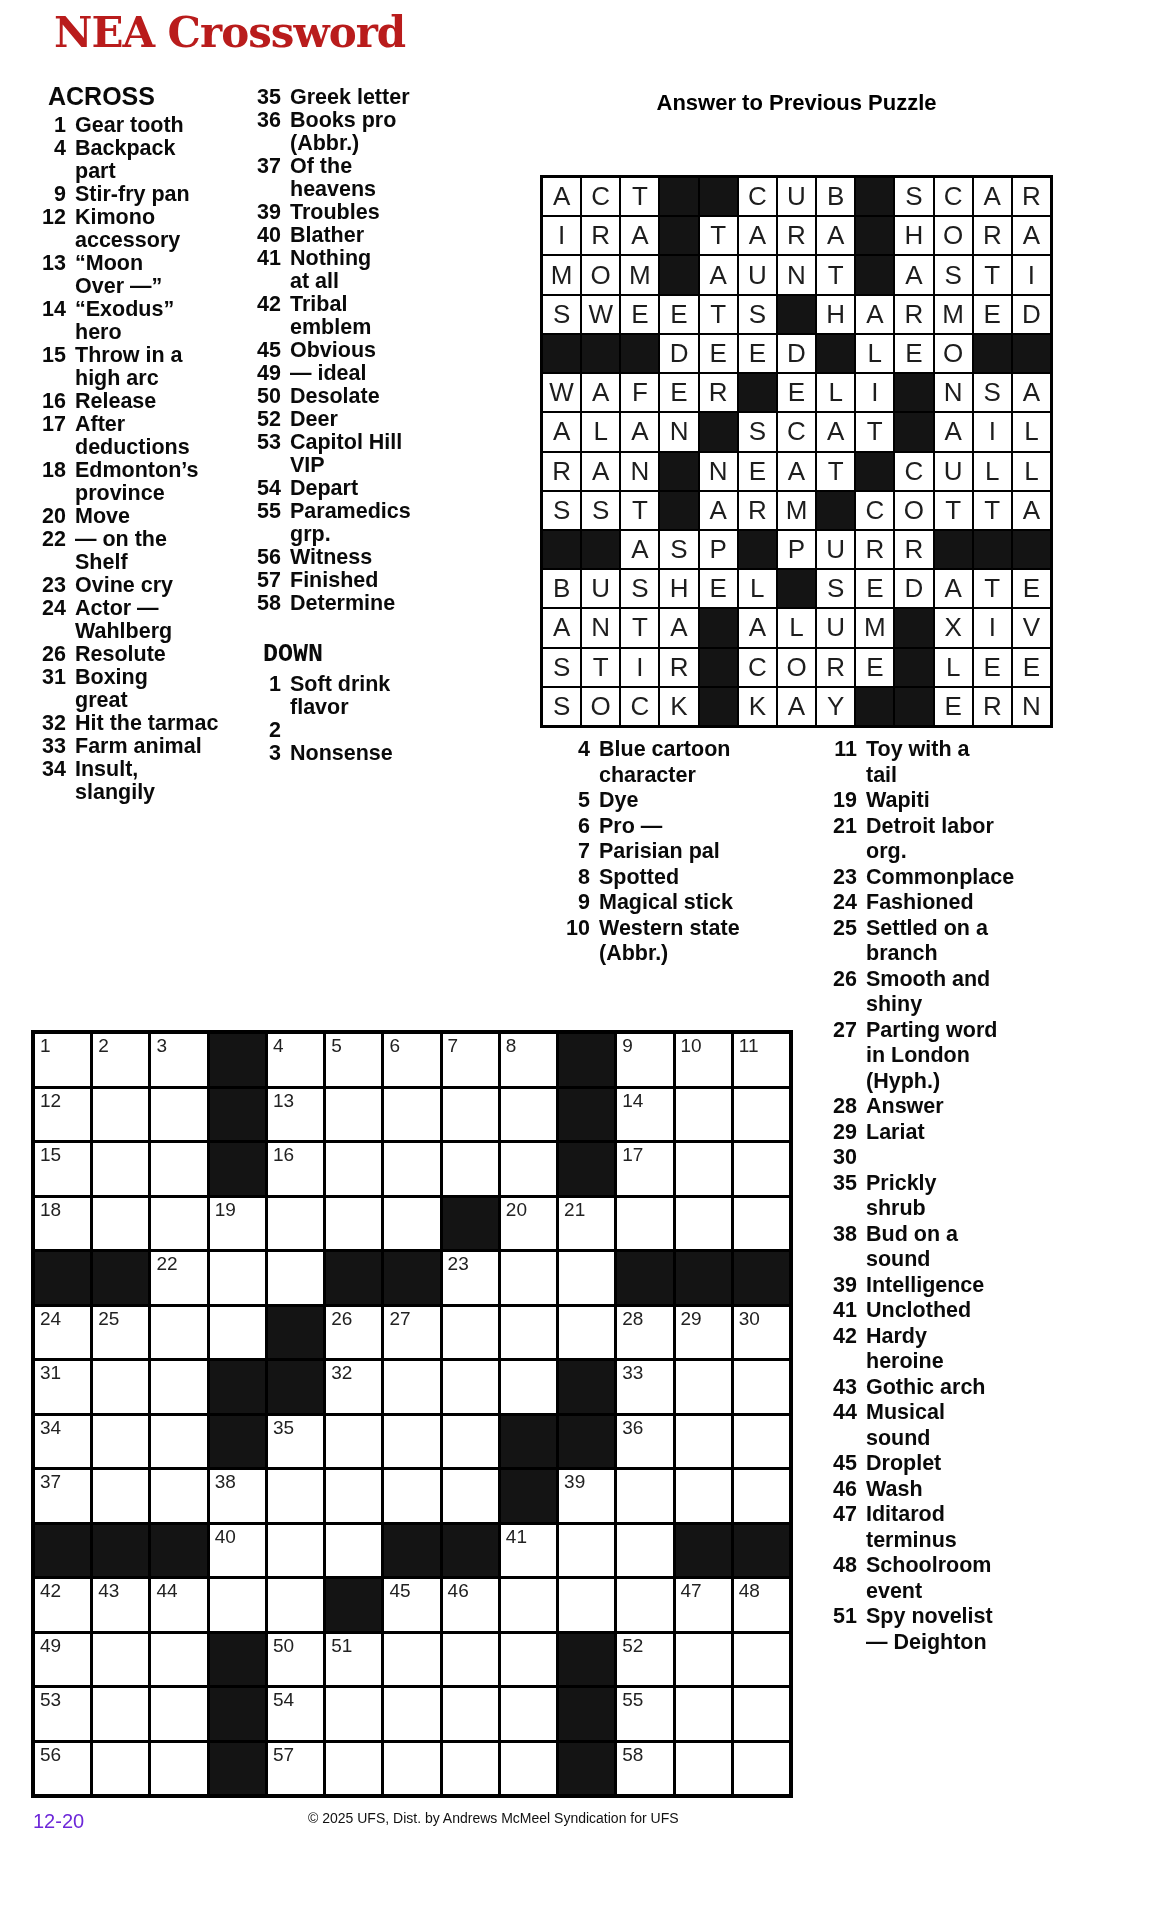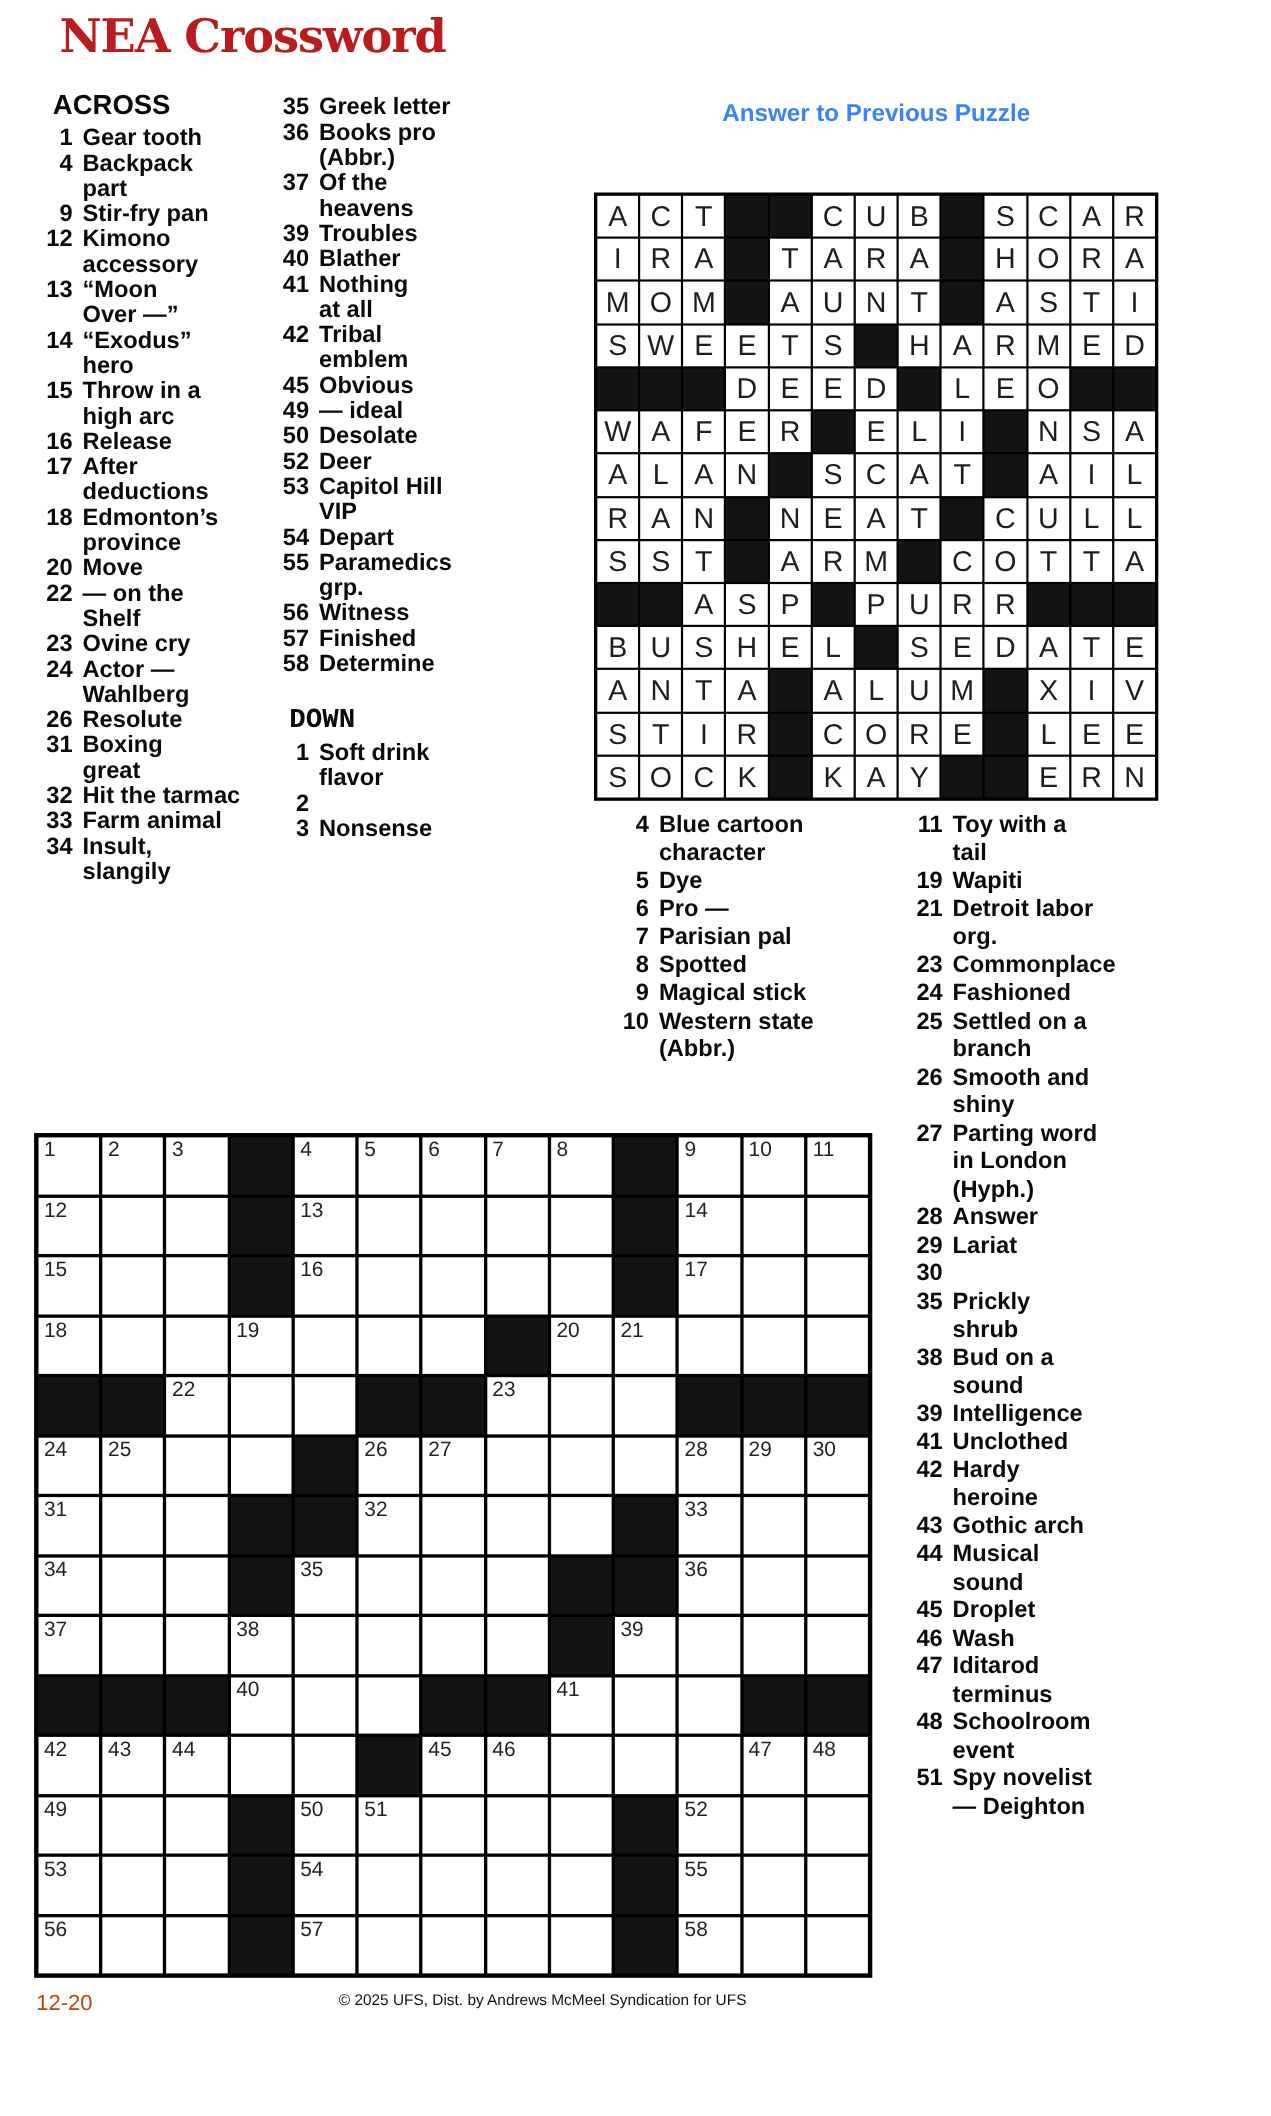--- a/index.html
+++ b/index.html
@@ -23,21 +23,21 @@
   .clue { display:flex; }
   .cnum { text-align:right; font-weight:bold; color:#0a0a0a; }
   .ctext { padding-left:9px; font-weight:bold; white-space:pre-line; color:#0a0a0a; }
   .top-col { font-size:21.5px; line-height:23px; width:215px; }
   .top-col .cnum { flex:0 0 36px; }
   .bot-col { font-size:21.5px; line-height:25.5px; }
   .mid-col .cnum { flex:0 0 40px; }
   .right-col .cnum { flex:0 0 42px; }
   .answer-title {
     position:absolute; left:540px; top:90px; width:513px;
-    text-align:center; font-weight:bold; font-size:22px; color:#3b82f6;
+    text-align:center; font-weight:bold; font-size:22px; color:#000000;
   }
   .grid {
     position:absolute; background:#000; display:grid;
     box-sizing:border-box;
   }
   .agrid {
     left:540px; top:175px; width:513px; height:553px;
     grid-template-columns:repeat(13,1fr); grid-template-rows:repeat(14,1fr);
     gap:2px; padding:3px;
   }
@@ -49,21 +49,21 @@
     left:31px; top:1030px; width:762px; height:768px;
     grid-template-columns:repeat(13,1fr); grid-template-rows:repeat(14,1fr);
     gap:3px; padding:4px;
   }
   .pgrid .cell { background:#fff; position:relative; }
   .grid .cell.black { background:#141414; }
   .pgrid .num {
     position:absolute; top:1px; left:5px;
     font-size:19px; line-height:22px; color:#222; font-weight:normal;
   }
-  .footer-date { position:absolute; left:33px; top:1810px; font-size:20px; color:#c2410c; }
+  .footer-date { position:absolute; left:33px; top:1810px; font-size:20px; color:#6d28d9; }
   .footer-copy { position:absolute; left:308px; top:1810px; font-size:14px; color:#111; }
 </style>
 </head>
 <body>
 
 <div class="page-title">NEA Crossword</div>
 
 <div class="clues top-col" style="left:30px; top:82px;">
   <div class="sec-header">ACROSS</div>
   <div id="across-col1">

